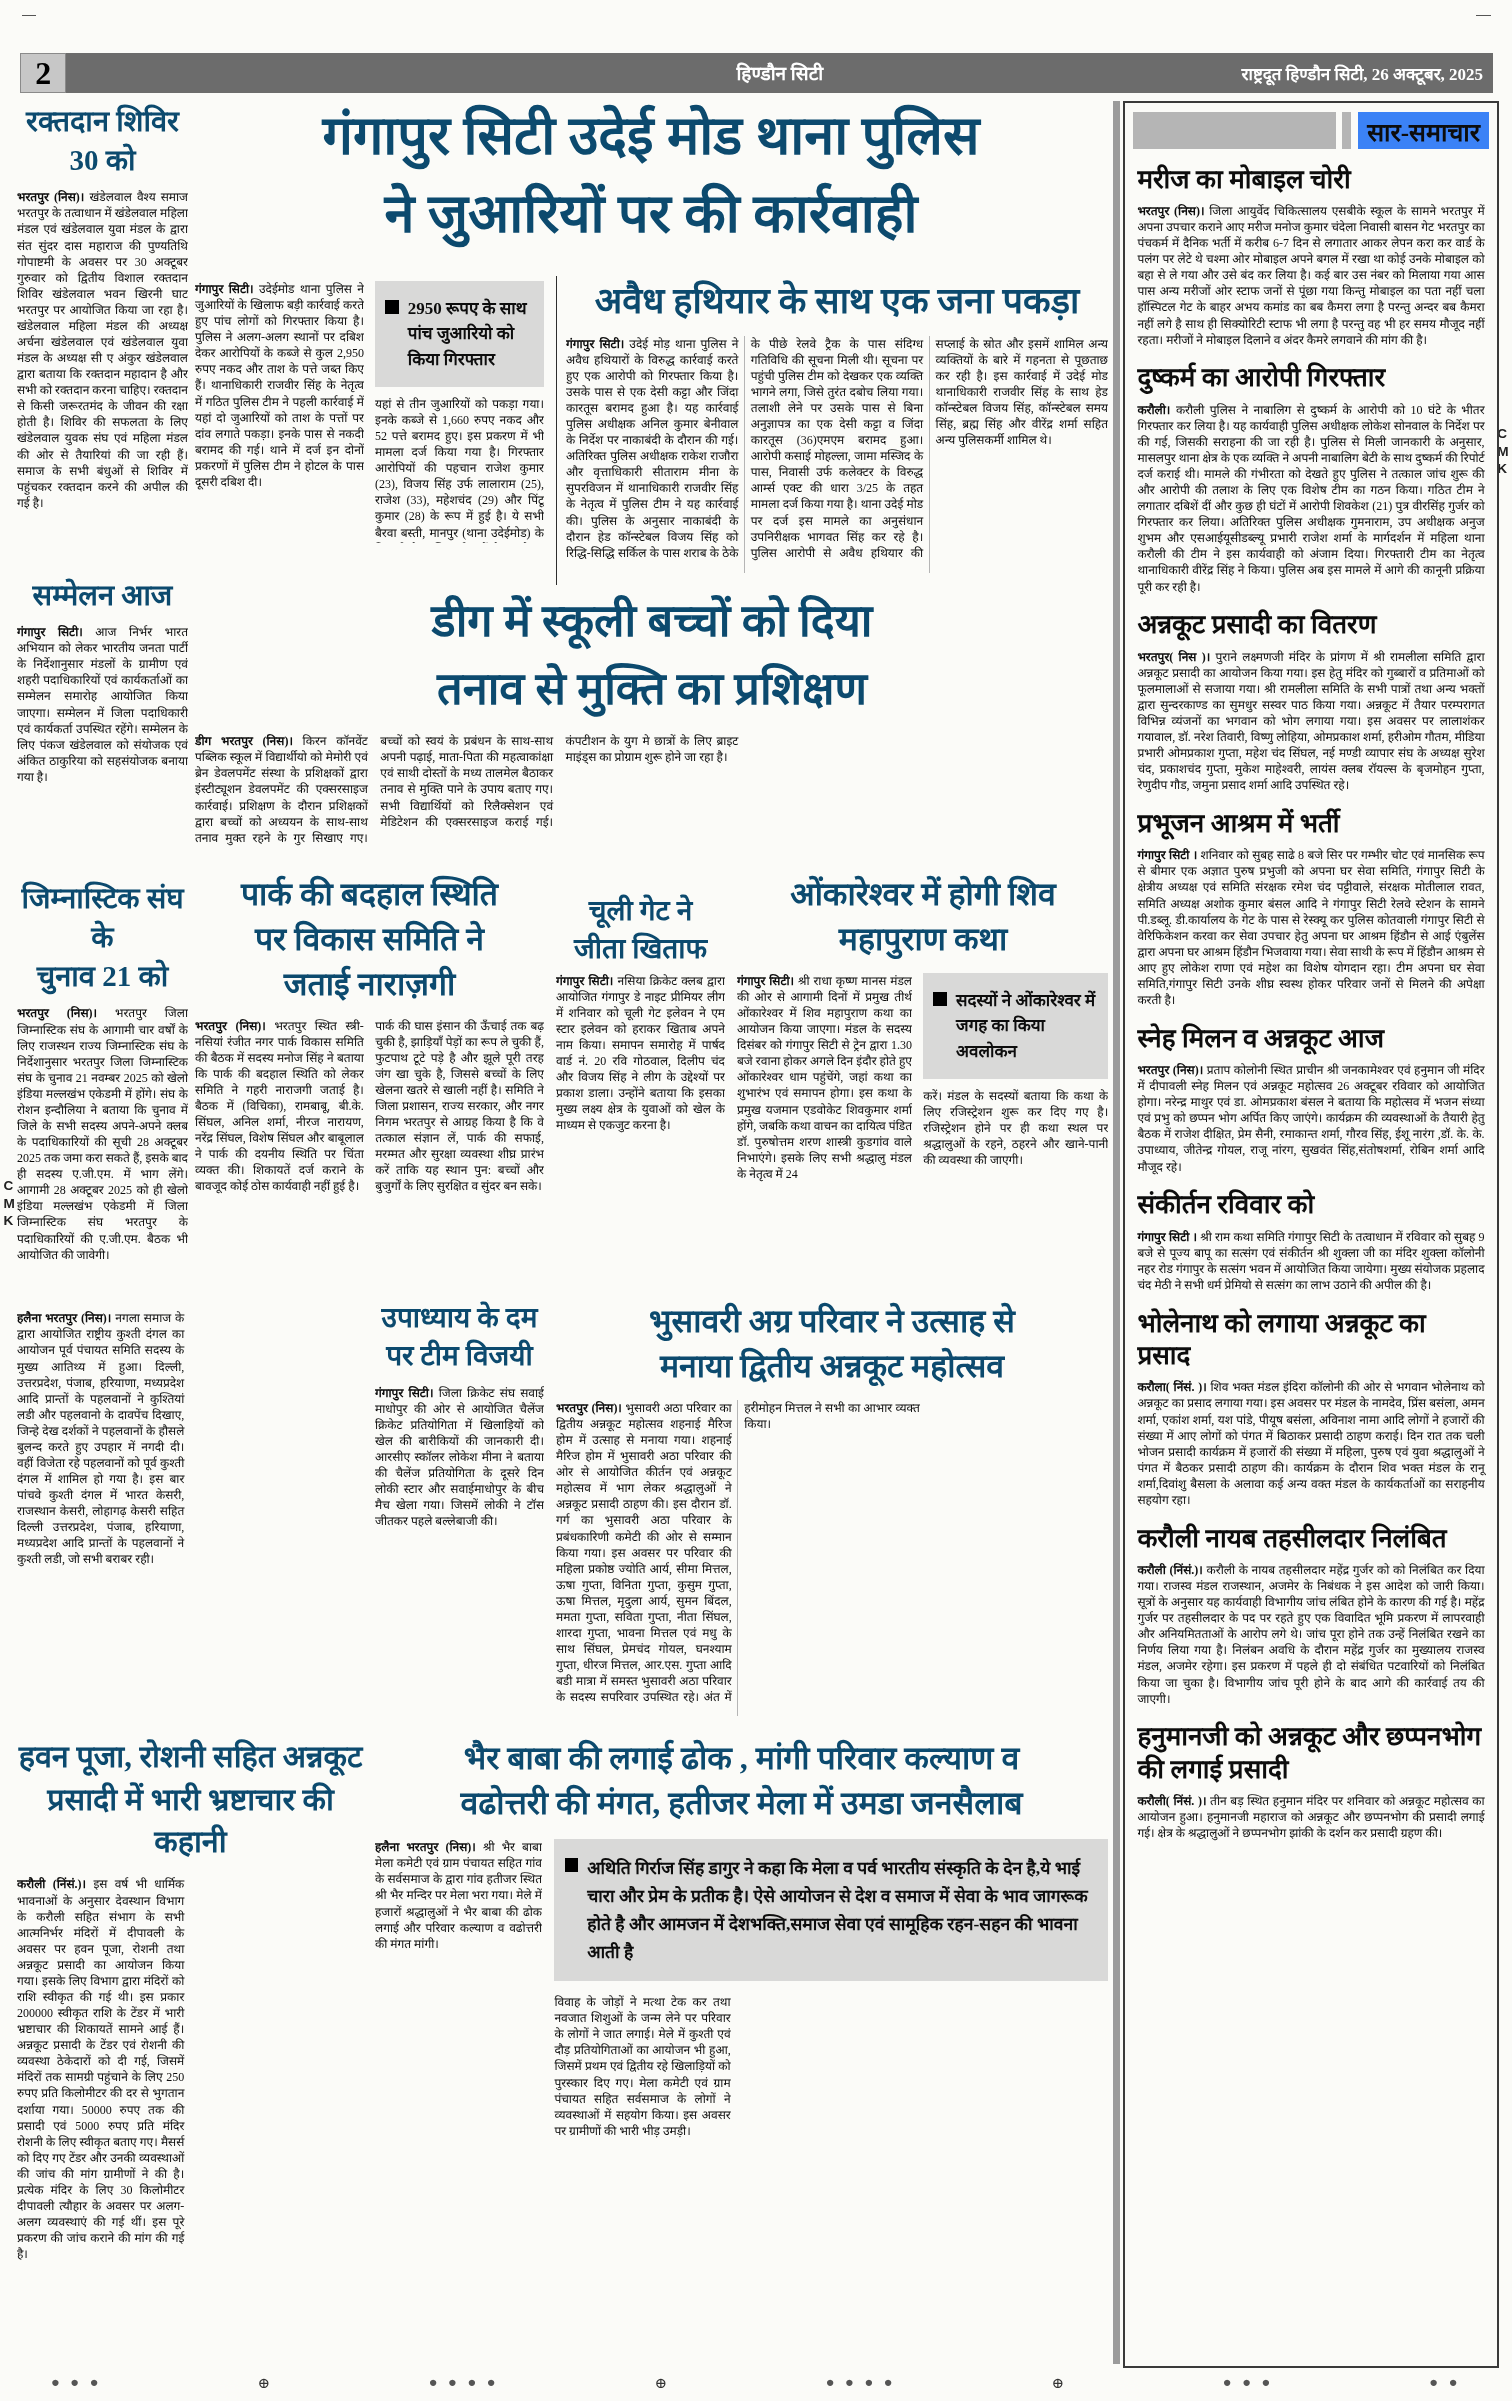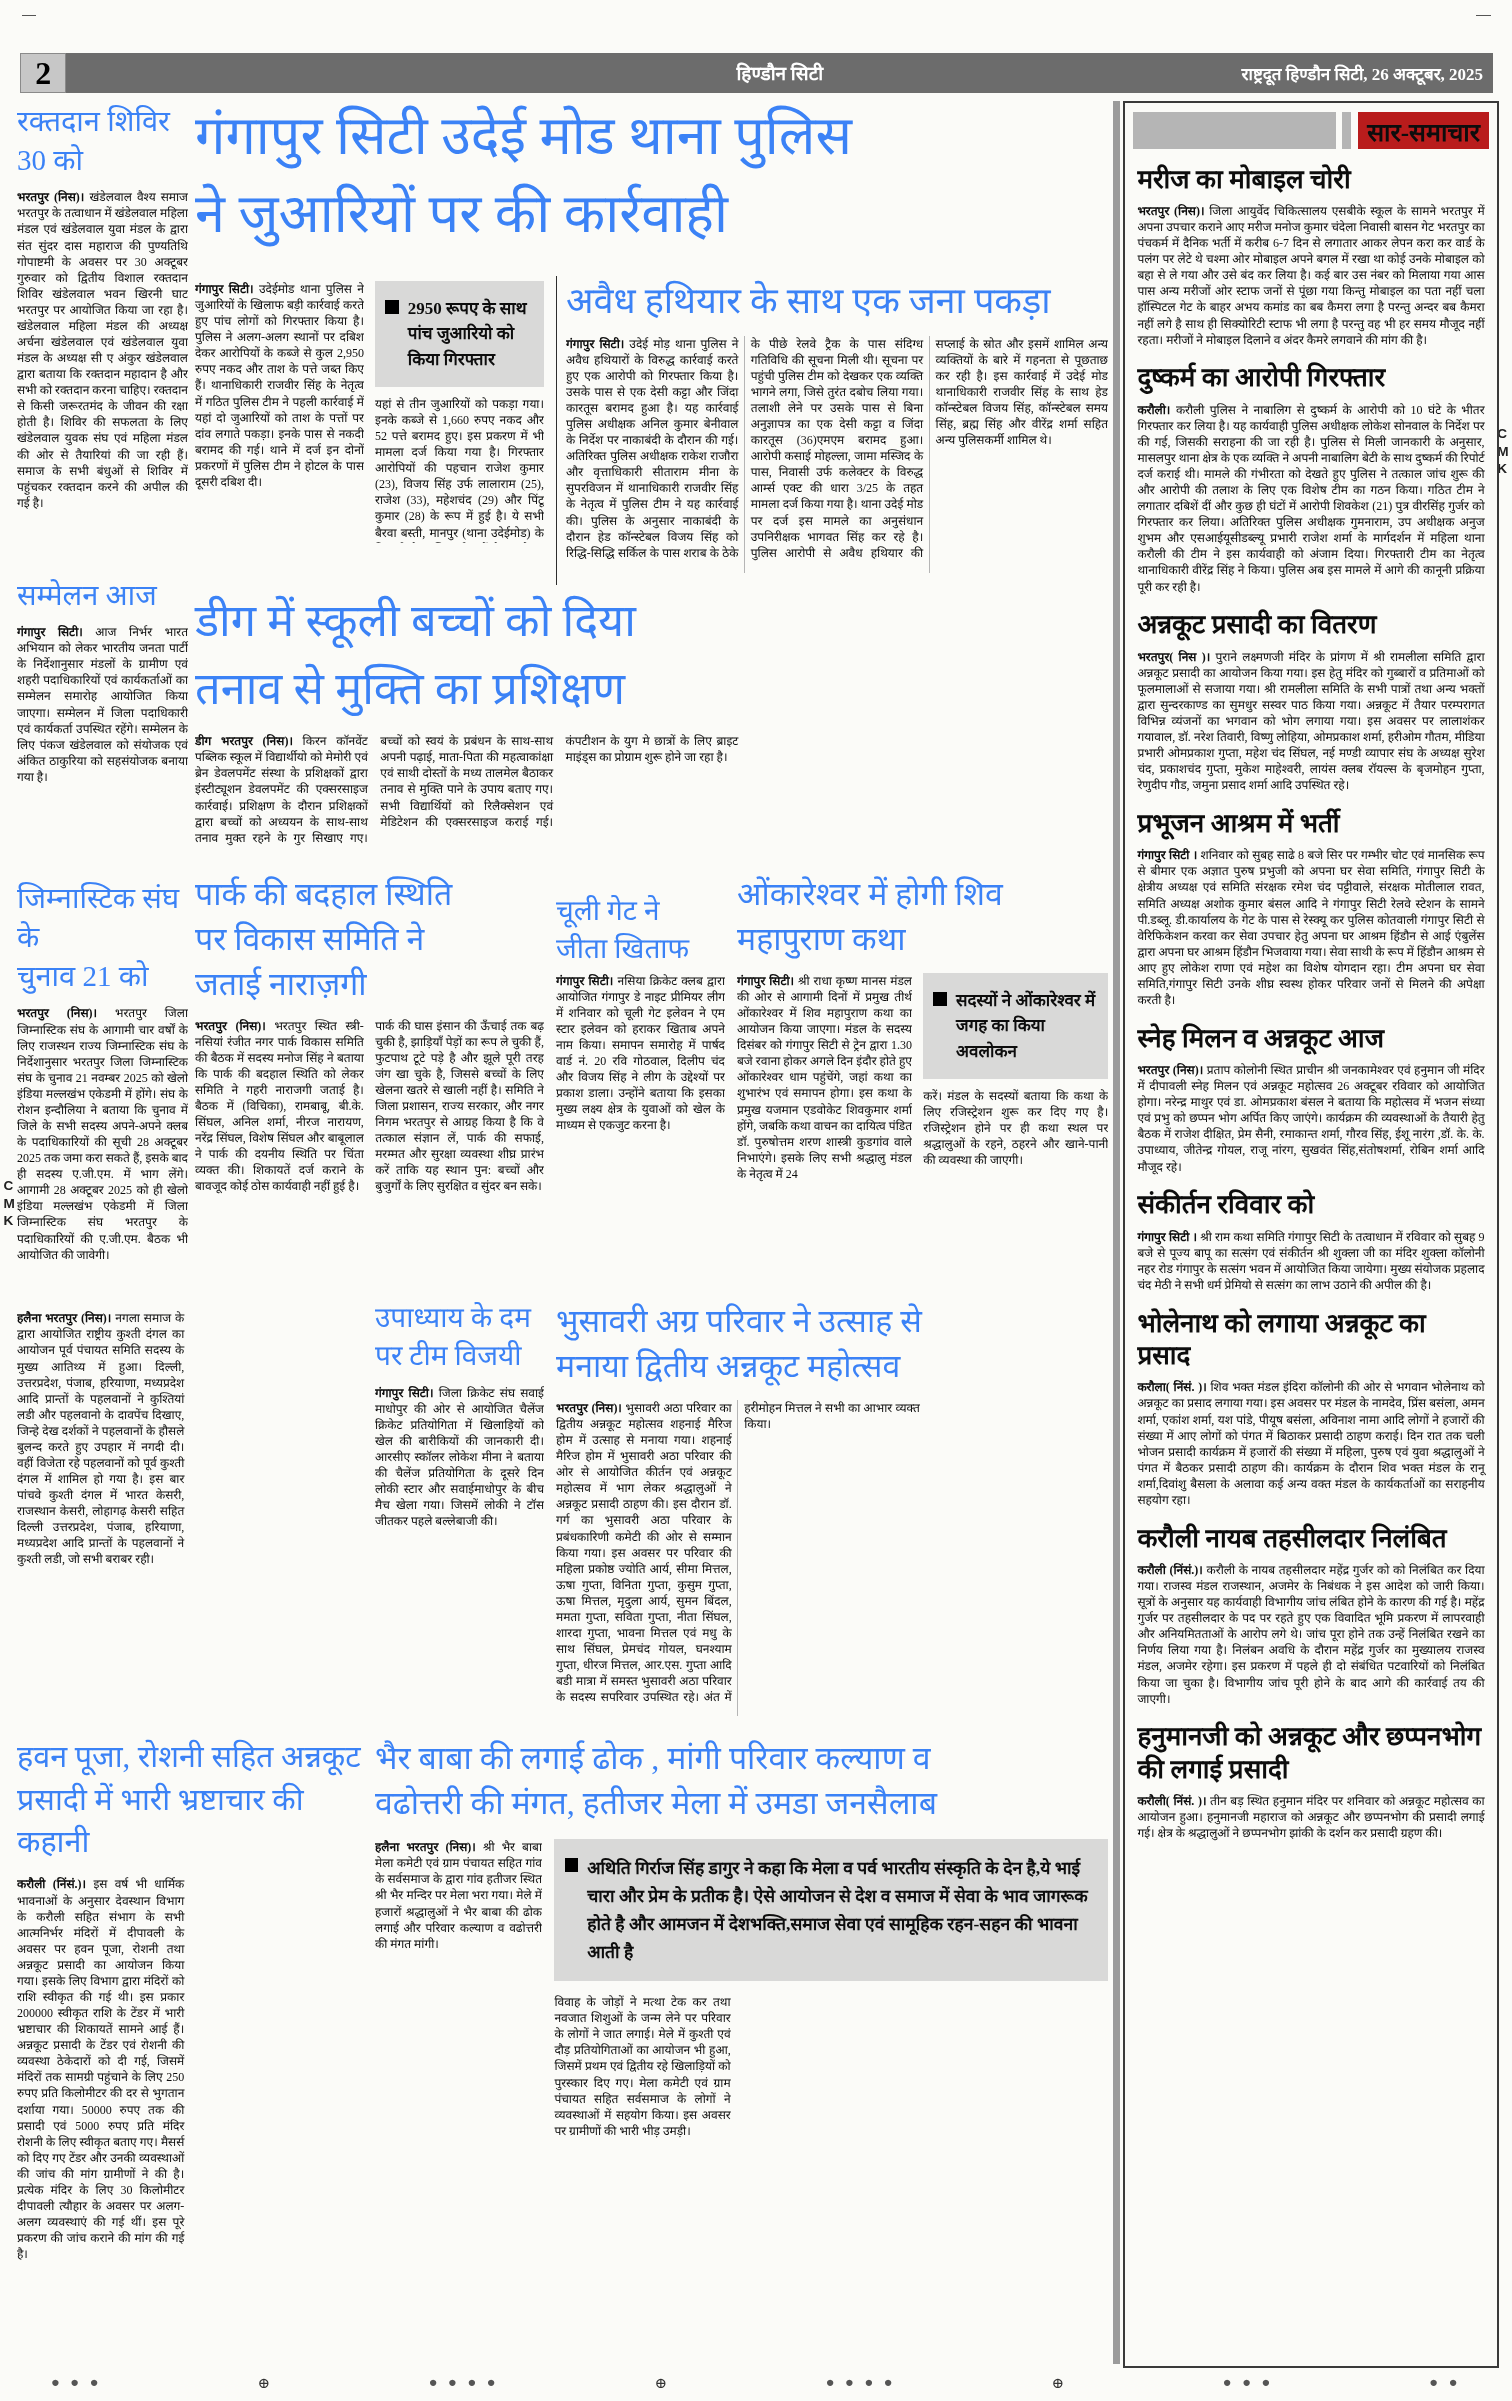--- a/index.html
+++ b/index.html
@@ -7,21 +7,21 @@
         font-family:"Liberation Serif","DejaVu Serif",serif;color:#0d0d0d;overflow:hidden;margin:0 auto;}
   .abs{position:absolute;}
   
   .masthead{position:absolute;left:20.3px;top:53px;width:1473px;height:40px;display:flex;}
   .pagenum{width:44px;background:#c7c7c7;border:0.6px solid #8a8a8a;color:#000;
            display:flex;align-items:center;justify-content:center;font-size:32px;font-weight:bold;}
   .mastbar{flex:1;background:#6c6c6c;color:#fff;position:relative;display:flex;align-items:center;justify-content:center;}
   .mast-center{font-size:19px;font-weight:bold;}
   .mast-right{position:absolute;right:10.2px;top:0;height:100%;display:flex;align-items:center;font-size:17px;font-weight:bold;}
   
-  .hl{font-weight:normal;color:#3b82f6;}
+  .hl{font-weight:bold;text-align:center;color:#0c4a6e;}
   .hl span{display:block;}
   .h-xxl{font-size:54px;line-height:1.45;}
   .h-xl{font-size:45px;line-height:1.5;}
   .h-lg{font-size:32px;line-height:1.4;}
   .h-md{font-size:28px;line-height:1.35;}
   .h-col{font-size:29px;line-height:1.35;}
   
   .bt{font-size:12px;line-height:1.34;text-align:justify;overflow:hidden;}
   .dl{font-weight:bold;}
   .cols3{column-count:3;column-gap:12.4px;column-fill:auto;column-rule:0.6px solid #b5b5b5;}
@@ -33,21 +33,21 @@
   .hibox .sq{width:13.6px;height:13.6px;background:#000;flex:0 0 auto;margin-top:4.5px;}
   .hibox .t{font-weight:bold;font-size:17px;line-height:1.5;text-align:left;}
   .hibox-wide .t{font-size:17.5px;line-height:1.6;}
   
   .sidebar{position:absolute;left:1123px;top:101px;width:372px;height:2263px;
            border:2.3px solid #3a3a3a;background:#fbfbf8;overflow:hidden;}
   .sidebar-spine{position:absolute;left:1113px;top:101px;width:6.8px;height:2263px;background:#9b9b9b;}
   .sb-head{display:flex;gap:6.8px;margin:9px 8px 4.5px 8px;height:37px;}
   .sb-band{flex:1;background:#b5b5b5;}
   .sb-sliver{width:9px;background:#b5b5b5;}
-  .sb-title{background:#b91c1c;font-weight:bold;font-size:25px;display:flex;align-items:center;
+  .sb-title{background:#3b82f6;font-weight:bold;font-size:25px;display:flex;align-items:center;
             padding:0 9px;white-space:nowrap;}
   .sb-art{padding:0 12.4px;}
   .sb-h{font-size:26px;font-weight:bold;line-height:1.25;margin:14.7px 0 6.8px 0;}
   .sb-bt{font-size:12px;line-height:1.34;text-align:justify;}
   
   .crop{position:absolute;background:#555;}
   .cmk{position:absolute;font-family:"Liberation Sans","DejaVu Sans",sans-serif;
        font-weight:bold;font-size:13.6px;line-height:1.3;color:#222;}
   .cmk span{display:block;}
   .footer-marks{position:absolute;left:0;top:2370px;width:1512px;height:25.4px;display:flex;

